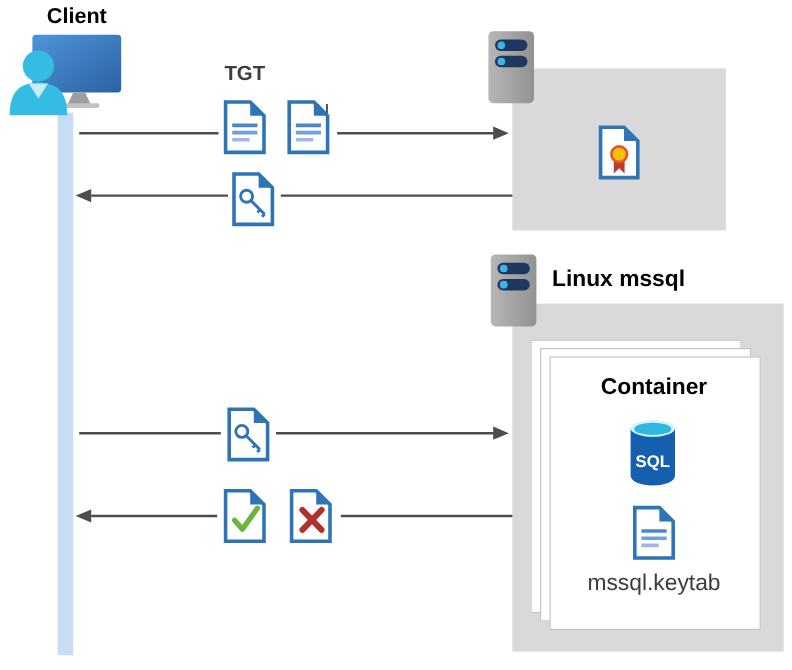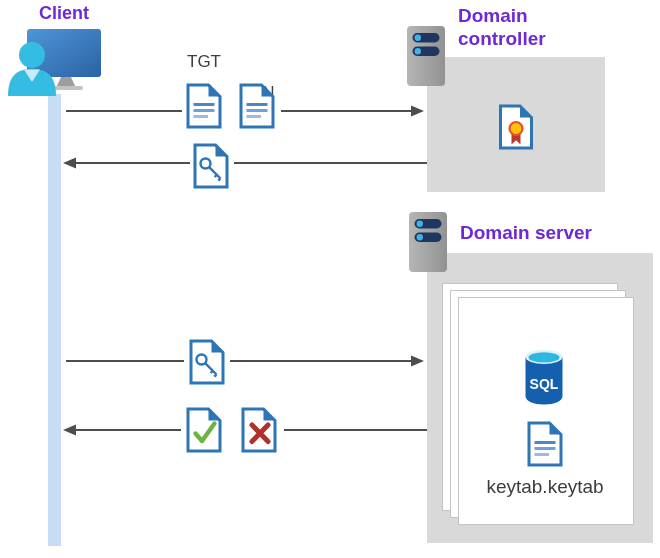--- a/index.html
+++ b/index.html
@@ -1,19 +1,19 @@
 <!DOCTYPE html>
 <html><head>
 <meta charset="utf-8">
 <style>
   html,body{margin:0;padding:0;background:#fff;}
   .canvas{position:relative;width:660px;height:558px;background:#ffffff;overflow:hidden;
           font-family:"Liberation Sans",sans-serif;}
   .abs{position:absolute;}
-  .lbl-bold{font-weight:700;color:#6d28d9;font-size:19px;line-height:23px;}
+  .lbl-bold{font-weight:700;color:#000000;font-size:19px;line-height:23px;}
   .lbl-reg{font-weight:400;color:#3d3d3d;font-size:17px;}
   .center{text-align:center;}
   .gray-box{background:#d9d9d9;}
   .card{background:#ffffff;border:1px solid #c4c4c4;}
   svg{display:block;}
 </style>
 </head>
 <body>
 
 <div class="canvas">
@@ -107,63 +107,63 @@
 
   <svg class="abs" style="left:4px;top:26px;" width="100" height="72" viewBox="0 0 100 72">
     <rect x="23" y="3" width="74" height="48" rx="3" fill="url(#g-monitor)"></rect>
     <polygon points="57,51 67,51 72,62 52,62" fill="#9e9e9e"></polygon>
     <rect x="47" y="60" width="32" height="4" rx="2" fill="#c2c2c2"></rect>
     <path d="M4 70 Q4 50 16 45 Q22 42.5 28 42.5 Q34 42.5 40 45 Q52 50 52 70 Z" fill="#35BCE2"></path>
     <circle cx="28" cy="29" r="13" fill="#35BCE2"></circle>
     <polygon points="20,43.5 36,43.5 28,56" fill="#C9ECF6"></polygon>
   </svg>
 
-  <div class="abs lbl-reg center" style="left:183px;top:52px;width:42px;">TGT</div>
+  <div class="abs lbl-reg center" style="left:183px;top:52px;width:42px;font-weight:bold;">TGT</div>
   <div class="abs lbl-reg center" style="left:236px;top:52px;width:42px;margin-top:31px;">SPN</div>
 
   <svg class="abs" style="left:185px;top:82px;" width="38" height="48">
       <use href="#sym-doc-lines"></use>
     </svg>
   <svg class="abs" style="left:238px;top:82px;" width="38" height="48">
       <use href="#sym-doc-lines"></use>
     </svg>
   <svg class="abs" style="left:192px;top:142px;" width="38" height="48">
       <use href="#sym-doc-key"></use>
     </svg>
 
   <svg class="abs" style="left:406px;top:25px;" width="40" height="62">
       <use href="#sym-server"></use>
     </svg>
-  <div class="abs lbl-bold" style="left:458px;top:4px;width:118px;">Domain controller</div>
   <svg class="abs" style="left:498px;top:103px;" width="36" height="48">
       <use href="#sym-cert"></use>
     </svg>
 
   <svg class="abs" style="left:408px;top:211px;" width="40" height="62">
       <use href="#sym-server"></use>
     </svg>
-  <div class="abs lbl-bold" style="left:460px;top:221px;width:180px;">Domain server</div>
+  <div class="abs lbl-bold" style="left:460px;top:221px;width:180px;">Linux mssql</div>
 
   <div class="abs card" style="left:442px;top:283px;width:174px;height:226px;"></div>
   <div class="abs card" style="left:450px;top:290px;width:174px;height:226px;"></div>
   <div class="abs card" style="left:458px;top:297px;width:174px;height:226px;"></div>
 
+  <div class="abs lbl-bold center" style="left:458px;top:311px;width:174px;">Container</div>
 
   <svg class="abs" style="left:523px;top:348px;" width="42" height="58" viewBox="0 0 42 58">
     <path d="M2.5 9 V48 C2.5 53.2 10.5 56.5 21 56.5 C31.5 56.5 39.5 53.2 39.5 48 V9 Z" fill="#1460AE"></path>
     <ellipse cx="21" cy="9" rx="18.5" ry="7" fill="#D9F3FA"></ellipse>
     <ellipse cx="21" cy="9.4" rx="15.5" ry="5.2" fill="#2FB7DF"></ellipse>
     <text x="21" y="41" text-anchor="middle" font-size="14" font-weight="700" font-family="Liberation Sans, sans-serif" fill="#ffffff">SQL</text>
   </svg>
 
   <svg class="abs" style="left:526px;top:420px;" width="38" height="48">
       <use href="#sym-doc-lines"></use>
     </svg>
 
-  <div class="abs center" style="left:458px;top:476px;width:174px;font-size:19px;color:#3d3d3d;">keytab.keytab</div>
+  <div class="abs center" style="left:458px;top:476px;width:174px;font-size:19px;color:#3d3d3d;">mssql.keytab</div>
 
   <svg class="abs" style="left:188px;top:338px;" width="38" height="48">
       <use href="#sym-doc-key"></use>
     </svg>
   <svg class="abs" style="left:185px;top:406px;" width="38" height="48">
       <use href="#sym-doc-check"></use>
     </svg>
   <svg class="abs" style="left:240px;top:406px;" width="38" height="48">
       <use href="#sym-doc-x"></use>
     </svg>

